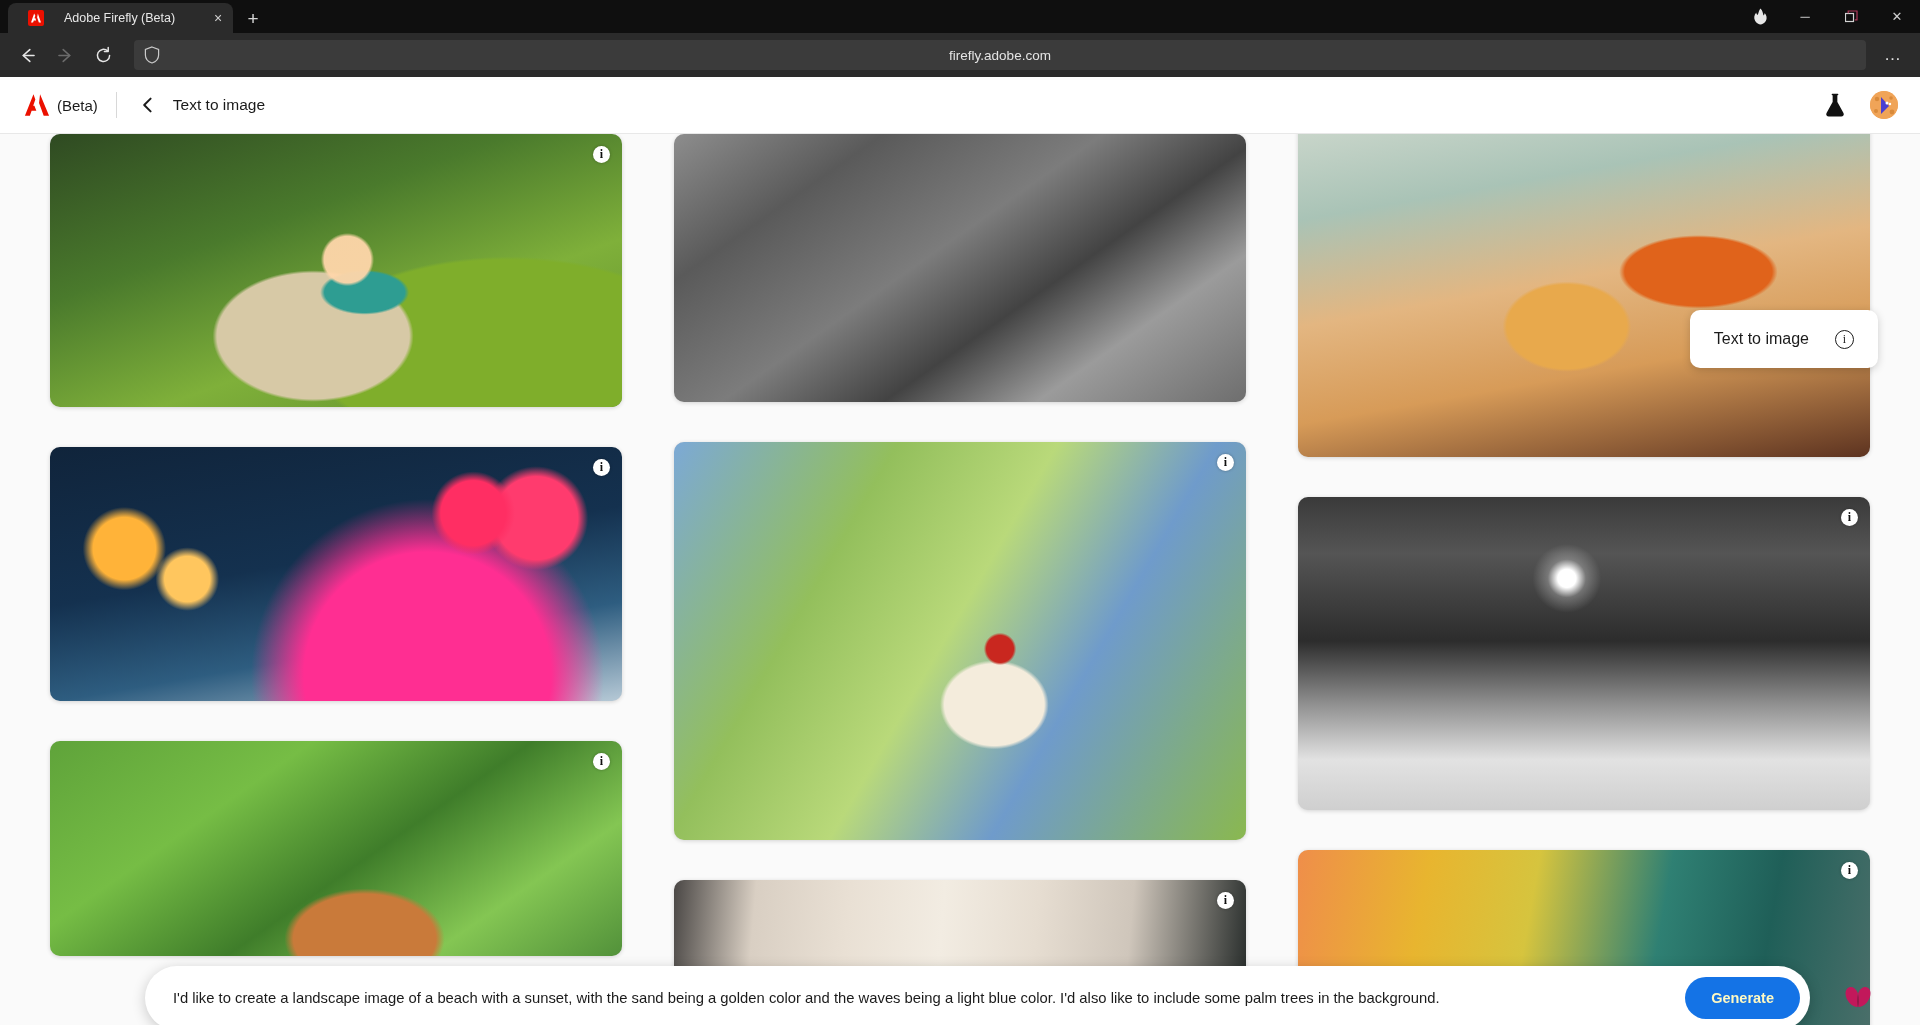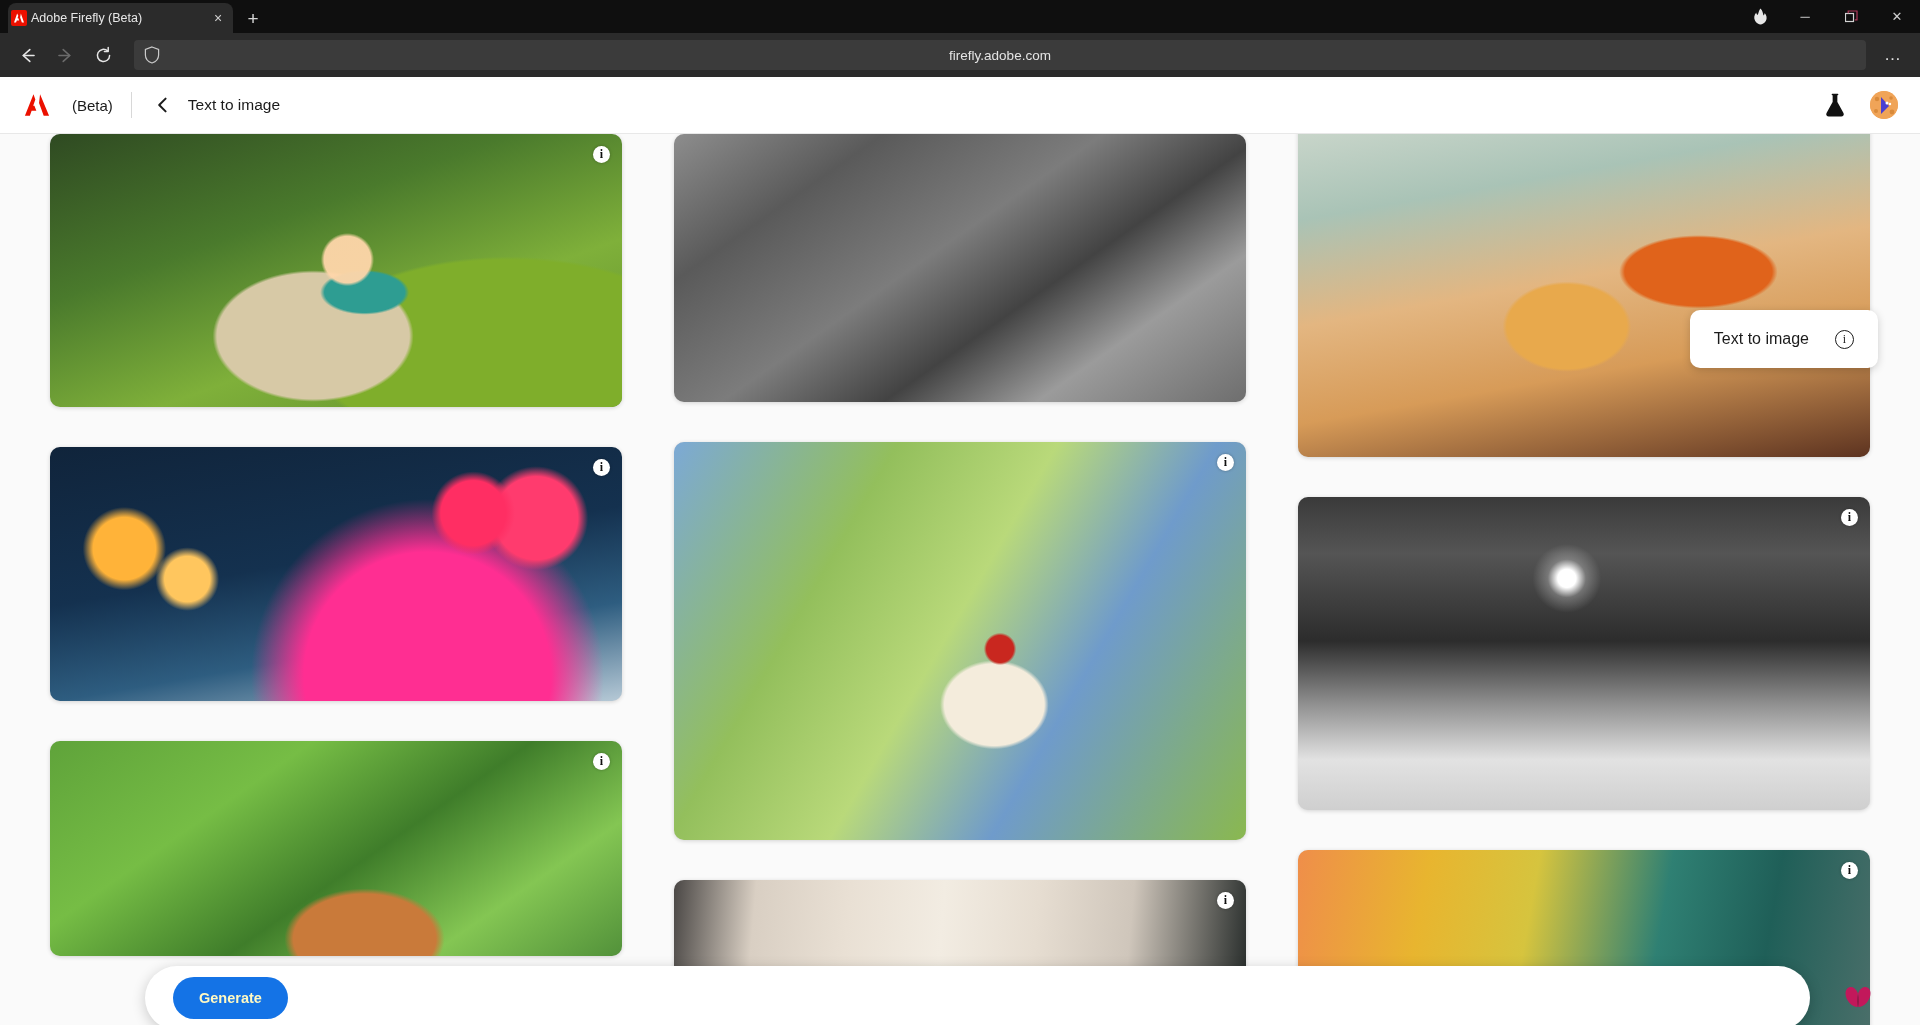--- a/index.html
+++ b/index.html
@@ -20,22 +20,22 @@
     display: flex;
     align-items: flex-end;
     padding-left: 8px;
     position: relative;
   }
   .tab {
     width: 225px; height: 30px;
     background: #2b2b2b;
     border-radius: 8px 8px 0 0;
     display: flex; align-items: center;
-    padding: 0 6px 0 3px;
-    gap: 4px;
+    padding: 0 6px 0 20px;
+    gap: 20px;
     position: relative;
   }
   .tab-favicon { width: 16px; height: 16px; flex: 0 0 16px; display:block; }
   .tab-title {
     color: #e8e8e8;
     font-size: 12.5px;
     white-space: nowrap;
     overflow: hidden;
     text-overflow: ellipsis;
     flex: 1 1 auto;
@@ -113,21 +113,21 @@
   
   .app-header {
     height: 57px;
     background: #ffffff;
     border-bottom: 1px solid #e8e8e8;
     display: flex; align-items: center;
     padding: 0 22px 0 24px;
     position: relative;
     z-index: 30;
   }
-  .brand { display: flex; align-items: center; gap: 22px; justify-content: space-between; }
+  .brand { display: flex; align-items: center; gap: 7px; justify-content: space-between; }
   .adobe-logo { width: 26px; height: 24px; display: block; }
   .beta-label { font-size: 15px; color: #1b1b1b; }
   .hdr-divider {
     width: 1px; height: 26px;
     background: #d8d8d8;
     margin: 0 18px;
   }
   .back-chev {
     width: 26px; height: 26px;
     display: flex; align-items: center; justify-content: center;
@@ -463,20 +463,21 @@
         </div>
       </div>
     </div>
 
   <div class="tti-pill">
     <span class="tti-label">Text to image</span>
     <span class="tti-info">i</span>
   </div>
 
   <div class="prompt-bar">
+    <input class="prompt-input" type="text" placeholder="Describe the image you want to generate..." value="I'd like to create a landscape image of a beach with a sunset, with the sand being a golden color and the waves being a light blue color. I'd also like to include some palm trees in the background." style="">
     <button class="generate-btn">Generate</button>
   </div>
 
   <svg class="firefly-logo" viewBox="0 0 40 40">
     <path d="M19.8 13 C17 6.5 12 5.5 9 8.8 C6 12.2 7.6 20 13.2 24.5 C15.6 26.4 18.2 27.2 19.8 26.8 Z" fill="#c2185b"></path>
     <path d="M20.2 13 C23 6.5 28 5.5 31 8.8 C34 12.2 32.4 20 26.8 24.5 C24.4 26.4 21.8 27.2 20.2 26.8 Z" fill="#c2185b"></path>
     <path d="M20 14 C19 19 19.2 24 20 27.5 C20.8 24 21 19 20 14 Z" fill="#8c1040"></path>
   </svg>
 </div>
 

